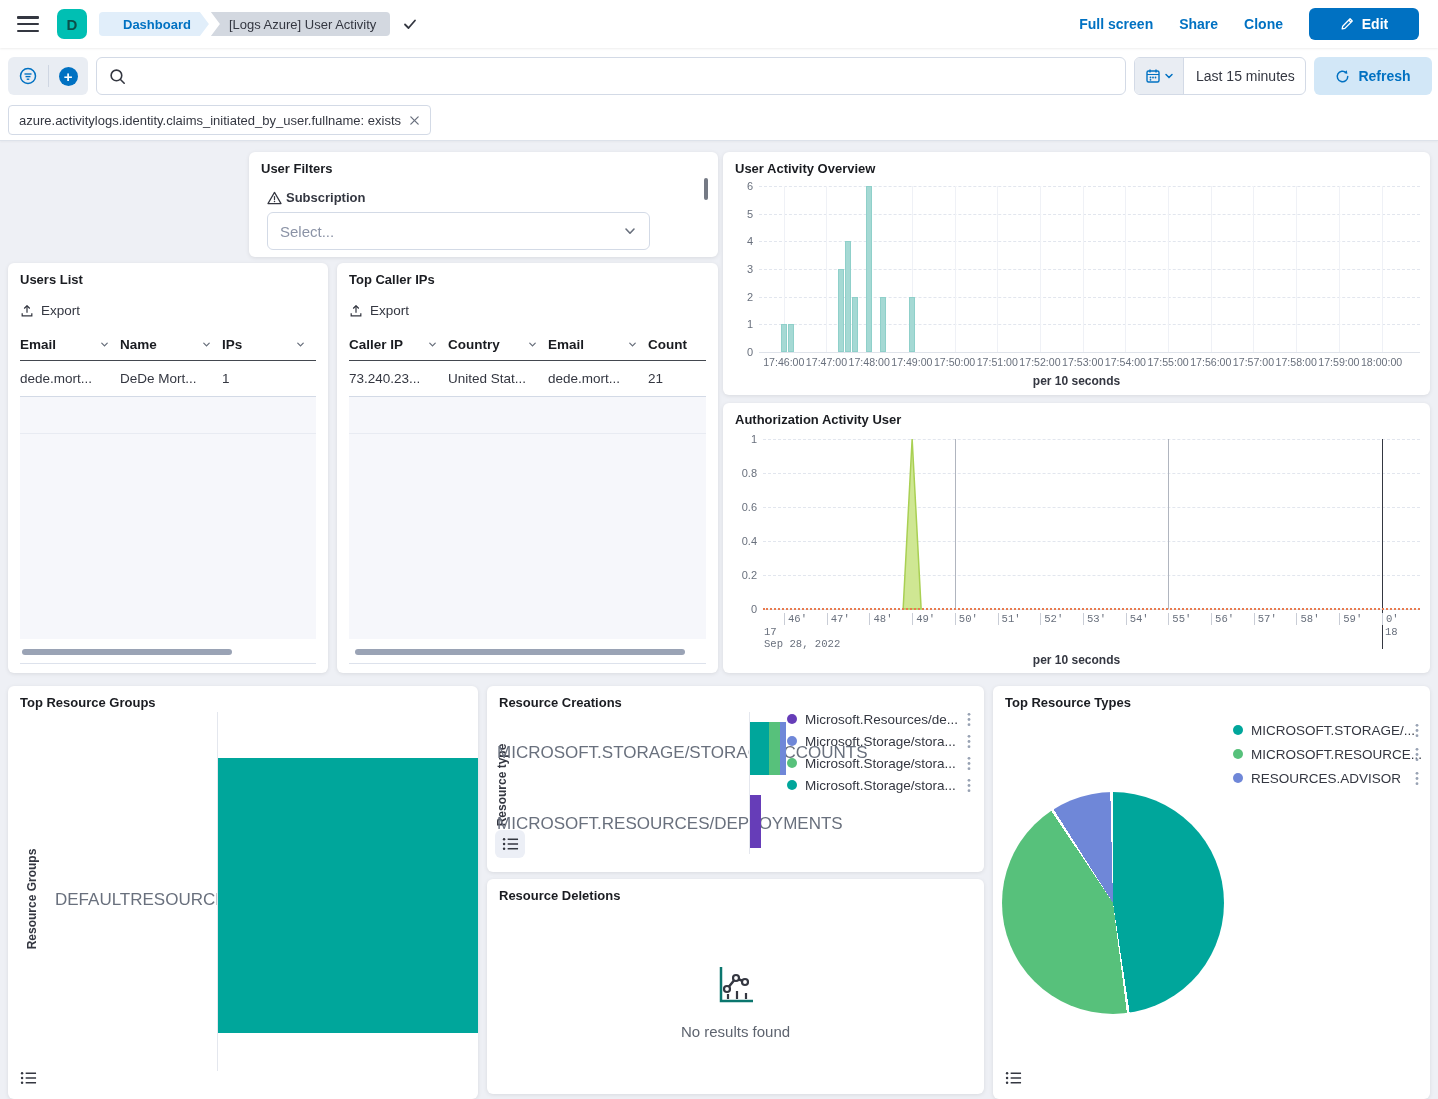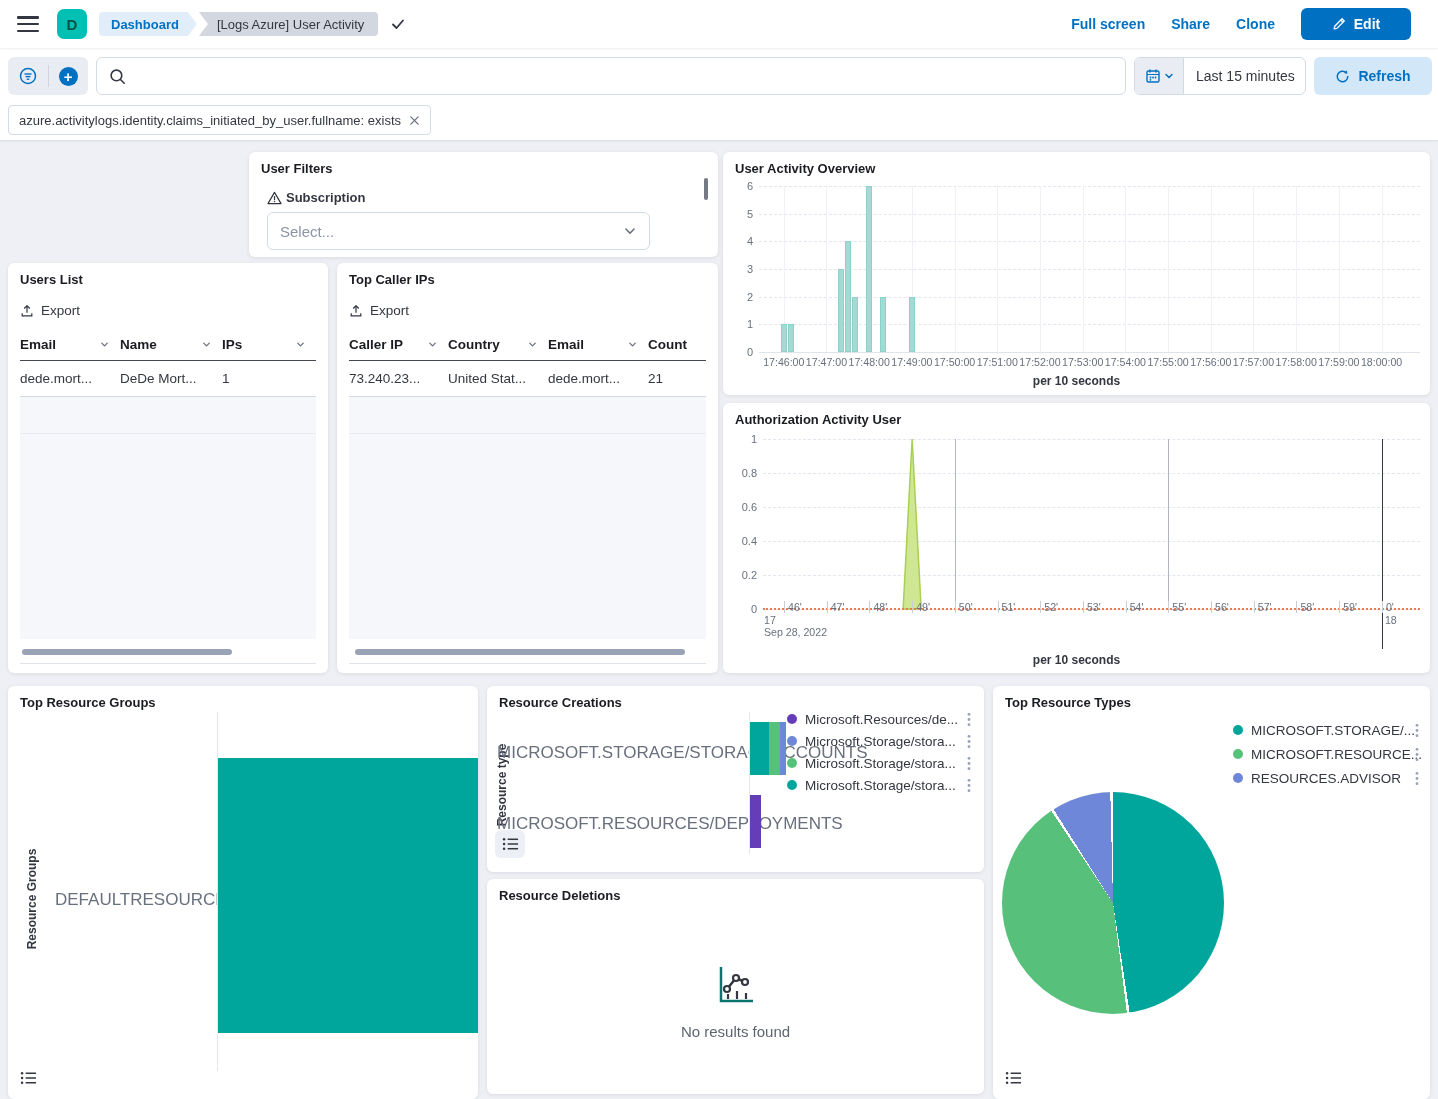--- a/index.html
+++ b/index.html
@@ -7,27 +7,27 @@
   .page{position:relative;width:1438px;height:1099px;}
 
   
   .topbar{position:absolute;top:0;left:0;right:0;height:48px;background:#fff;z-index:6;
     display:flex;align-items:center;box-shadow:0 1px 2px rgba(0,0,0,.07);}
   .hamburger{width:22px;height:16px;margin-left:17px;display:flex;flex-direction:column;justify-content:space-between;cursor:pointer;}
   .hamburger div{height:2.5px;background:#343741;border-radius:1px;}
   .logo{width:30px;height:30px;margin-left:18px;border-radius:7px;background:#00bfb3;color:#0b4f4a;
     font-weight:700;font-size:15px;display:flex;align-items:center;justify-content:center;}
   .crumbs{display:flex;align-items:center;margin-left:12px;}
-  .crumb{height:24px;display:flex;align-items:center;font-size:13px;padding:0 14px 0 12px;}
+  .crumb{height:24px;display:flex;align-items:center;font-size:13px;padding:0 14px 0 24px;}
   .crumb.root{background:#e1eefa;color:#0071c2;font-weight:600;border-radius:4px 0 0 4px;
     clip-path:polygon(0 0,calc(100% - 9px) 0,100% 50%,calc(100% - 9px) 100%,0 100%);padding-right:18px;}
   .crumb.current{background:#d3d8e0;color:#343741;border-radius:0 4px 4px 0;margin-left:2px;
     clip-path:polygon(0 0,100% 0,100% 100%,0 100%,9px 50%);padding-left:18px;}
   .crumb-check{margin-left:12px;display:flex;align-items:center;}
-  .topbar-right{margin-left:auto;display:flex;align-items:center;gap:26px;padding-right:20px;}
+  .topbar-right{margin-left:auto;display:flex;align-items:center;gap:26px;padding-right:12px;}
   .top-link{color:#0071c2;font-size:14px;font-weight:600;cursor:pointer;}
   .edit-btn{height:32px;min-width:110px;background:#0071c2;color:#fff;border:none;border-radius:6px;
     font-size:14px;font-weight:600;display:flex;align-items:center;justify-content:center;gap:8px;
     cursor:pointer;margin-right:7px;font-family:inherit;}
 
   
   .toolbar{position:absolute;top:48px;left:0;right:0;height:92px;background:#fff;z-index:5;
     border-bottom:1px solid #dde2ea;box-shadow:0 1px 2px rgba(0,0,0,.04);}
   .btn-group{position:absolute;left:8px;top:9px;width:80px;height:38px;background:#e9edf3;border-radius:6px;
     display:flex;align-items:center;}
@@ -399,21 +399,21 @@
         <div class="ytick" style="top: 0%;">1</div>
         <div class="grid-h" style="top: 0%;"></div>
         <div class="annot" style="left: 29.2%; background: rgb(176, 181, 191); height: 100%;"></div>
         <div class="annot" style="left: 61.7%; background: rgb(176, 181, 191); height: 100%;"></div>
         <div class="annot" style="left: 94.2%; background: rgb(52, 55, 65); height: calc(100% + 40px);"></div>
         <svg width="657" height="170" style="position: absolute; left: 0px; top: 0px; overflow: visible;">
           <polygon points="140.139,170 149.139,0 158.139,170" fill="#cfe793" stroke="#a9d053" stroke-width="1.5"></polygon>
         </svg>
         <div class="baseline" style="border-top-color: rgb(233, 123, 79);"></div>
       </div>
-    <div class="xlabels" id="auth-xlabels" style="left:40px;top:196px;width:657px;height:42px;">
+    <div class="xlabels" id="auth-xlabels" style="left:40px;top:208px;width:657px;height:42px;font-family:Liberation Mono, monospace;">
         <div class="xtick2" style="left: 3.2%;">46'</div>
         <div class="xtick2" style="left: 9.7%;">47'</div>
         <div class="xtick2" style="left: 16.2%;">48'</div>
         <div class="xtick2" style="left: 22.7%;">49'</div>
         <div class="xtick2" style="left: 29.2%;">50'</div>
         <div class="xtick2" style="left: 35.7%;">51'</div>
         <div class="xtick2" style="left: 42.2%;">52'</div>
         <div class="xtick2" style="left: 48.7%;">53'</div>
         <div class="xtick2" style="left: 55.2%;">54'</div>
         <div class="xtick2" style="left: 61.7%;">55'</div>

